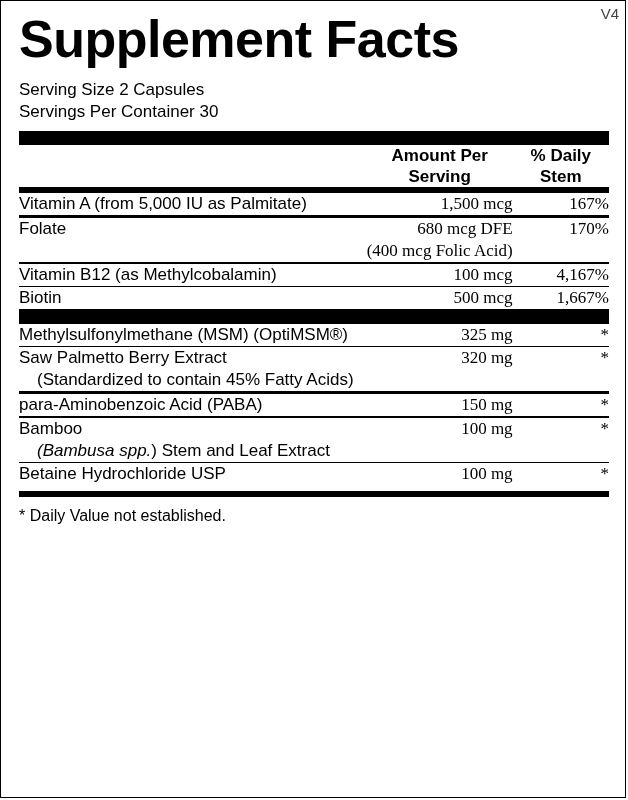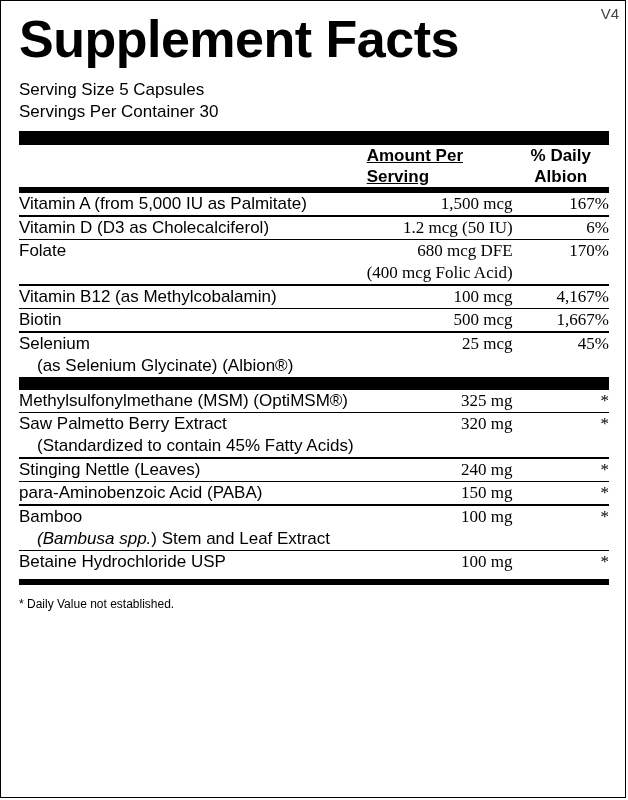--- a/index.html
+++ b/index.html
@@ -71,21 +71,21 @@
   .col-name { width: 362px; margin-top: 30px; }
   .col-amt  { width: 128px; text-align: right; }
   .col-dv   { width: 100px; text-align: right; }
   .head-row td {
     font-weight: bold;
     text-align: center;
     line-height: 21px;
     padding-bottom: 4px;
   }
   .head-row td.col-name { text-align: left; }
-  .head-amt { display: block; text-align: left; text-decoration: underline; }
+  .head-amt { display: block; text-align: center; }
   .head-dv  { display: block; text-align: center; }
   .nut-row td {
     padding-top: 5px;
     padding-bottom: 5px;
     line-height: 22px;
   }
   .nut-row td.col-amt, .nut-row td.col-dv {
     white-space: nowrap;
     font-family: Liberation Serif, serif;
   }
@@ -95,79 +95,74 @@
   }
   .sep td { padding: 0; }
   .sep-line {
     height: 1.5px;
     background: #000;
     width: 100%;
   }
   .sep-med .sep-line { height: 6px; }
   .sep-thick .sep-line { height: 13px; }
   .footnote {
-    font-size: 12px;
+    font-size: 16px;
     margin-top: 9px;
     line-height: 20px;
   }
   .ital { font-style: italic; }
 </style>
 </head>
 <body>
 
 <div class="panel">
   <span class="version">V4</span>
 
   <div class="inner">
 
     <div class="title">Supplement Facts</div>
 
     <div class="serving-lines">
-      <div>Serving Size 5 Capsules</div>
+      <div>Serving Size 2 Capsules</div>
       <div>Servings Per Container 30</div>
     </div>
 
     <div class="rule-thick"></div>
 
     <table class="facts">
       <tbody>
           <tr class="head-row">
         <td class="col-name"></td>
         <td class="col-amt">
           <span class="head-amt">Amount Per</span>
           <span class="head-amt">Serving</span>
         </td>
         <td class="col-dv">
           <span class="head-dv">% Daily</span>
-          <span class="head-dv">Albion</span>
+          <span class="head-dv">Stem</span>
         </td>
       </tr>
 
       <tr class="sep sep-med">
         <td colspan="3">
               <div class="sep-line"></div>
             </td>
       </tr>
 
       <tr class="nut-row">
         <td class="col-name">Vitamin A (from 5,000 IU as Palmitate)</td>
         <td class="col-amt">1,500 mcg</td>
         <td class="col-dv">167%</td>
       </tr>
       <tr class="sep">
             <td colspan="3">
               <div class="sep-line"></div>
             </td>
           </tr>
 
-      <tr class="nut-row">
-        <td class="col-name">Vitamin D (D3 as Cholecalciferol)</td>
-        <td class="col-amt">1.2 mcg (50 IU)</td>
-        <td class="col-dv">6%</td>
-      </tr>
       <tr class="sep">
             <td colspan="3">
               <div class="sep-line"></div>
             </td>
           </tr>
 
       <tr class="nut-row">
         <td class="col-name">Folate</td>
         <td class="col-amt">
           <span>680 mcg DFE</span><br>
@@ -196,28 +191,20 @@
         <td class="col-name">Biotin</td>
         <td class="col-amt">500 mcg</td>
         <td class="col-dv">1,667%</td>
       </tr>
       <tr class="sep">
             <td colspan="3">
               <div class="sep-line"></div>
             </td>
           </tr>
 
-      <tr class="nut-row">
-        <td class="col-name">
-          <span>Selenium</span>
-          <span class="sub">(as Selenium Glycinate) (Albion®)</span>
-        </td>
-        <td class="col-amt">25 mcg</td>
-        <td class="col-dv">45%</td>
-      </tr>
 
       <tr class="sep sep-thick">
         <td colspan="3">
               <div class="sep-line"></div>
             </td>
       </tr>
 
       <tr class="nut-row">
         <td class="col-name">Methylsulfonylmethane (MSM) (OptiMSM®)</td>
         <td class="col-amt">325 mg</td>
@@ -236,25 +223,20 @@
         </td>
         <td class="col-amt">320 mg</td>
         <td class="col-dv">*</td>
       </tr>
       <tr class="sep">
             <td colspan="3">
               <div class="sep-line"></div>
             </td>
           </tr>
 
-      <tr class="nut-row">
-        <td class="col-name">Stinging Nettle (Leaves)</td>
-        <td class="col-amt">240 mg</td>
-        <td class="col-dv">*</td>
-      </tr>
       <tr class="sep">
             <td colspan="3">
               <div class="sep-line"></div>
             </td>
           </tr>
 
       <tr class="nut-row">
         <td class="col-name">para-Aminobenzoic Acid (PABA)</td>
         <td class="col-amt">150 mg</td>
         <td class="col-dv">*</td>

